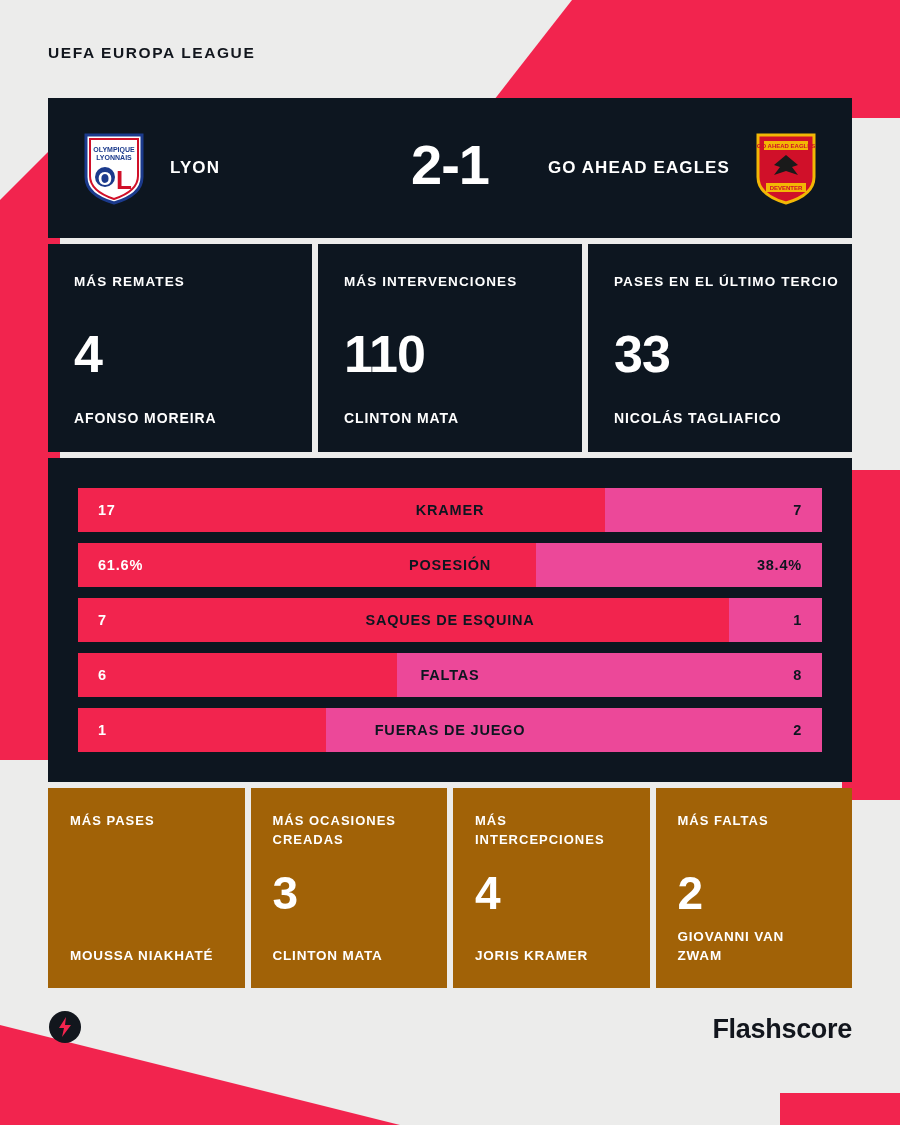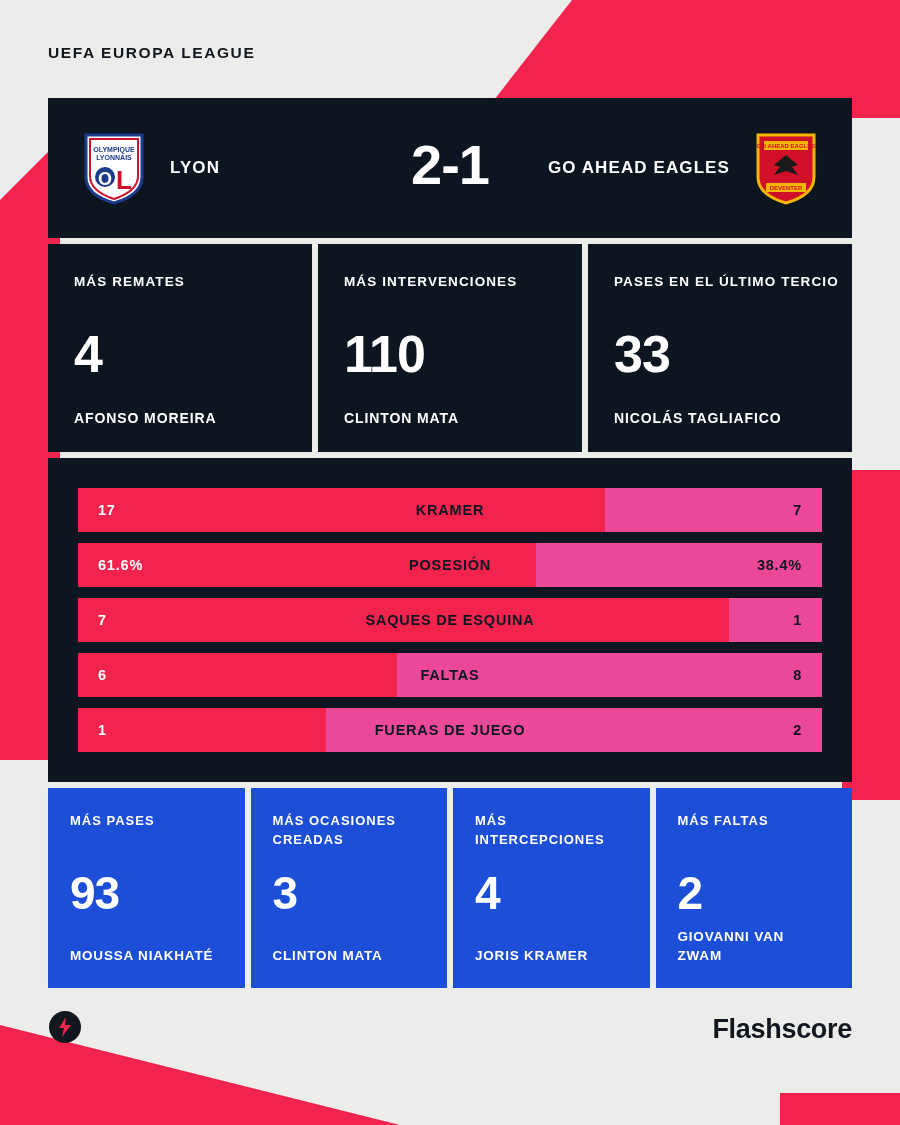--- a/index.html
+++ b/index.html
@@ -142,21 +142,21 @@
     flex: 1; text-align: center; color: #0d1620;
   }
 
   
   .bottom-row {
     display: flex;
     gap: 6px;
     margin-top: 6px;
   }
   .bcard {
-    background: #1d4ed8;
+    background: #a16207;
     flex: 1;
     padding: 24px 22px 22px 22px;
     min-height: 200px;
     display: flex;
     flex-direction: column;
   }
   .bcard-label {
     color: #fff; font-size: 13px; font-weight: bold;
     letter-spacing: 1px; line-height: 1.45; min-height: 40px;
   }
@@ -275,21 +275,20 @@
         <div class="stat-fill" style="width:33.3%"></div>
         <div class="stat-home">1</div>
         <div class="stat-name">FUERAS DE JUEGO</div>
         <div class="stat-away">2</div>
       </div>
     </div>
 
     <div class="bottom-row">
       <div class="bcard">
         <div class="bcard-label">MÁS PASES</div>
-        <div class="bcard-value">93</div>
         <div class="bcard-player">MOUSSA NIAKHATÉ</div>
       </div>
       <div class="bcard">
         <div class="bcard-label">MÁS OCASIONES CREADAS</div>
         <div class="bcard-value">3</div>
         <div class="bcard-player">CLINTON MATA</div>
       </div>
       <div class="bcard">
         <div class="bcard-label">MÁS INTERCEPCIONES</div>
         <div class="bcard-value">4</div>

